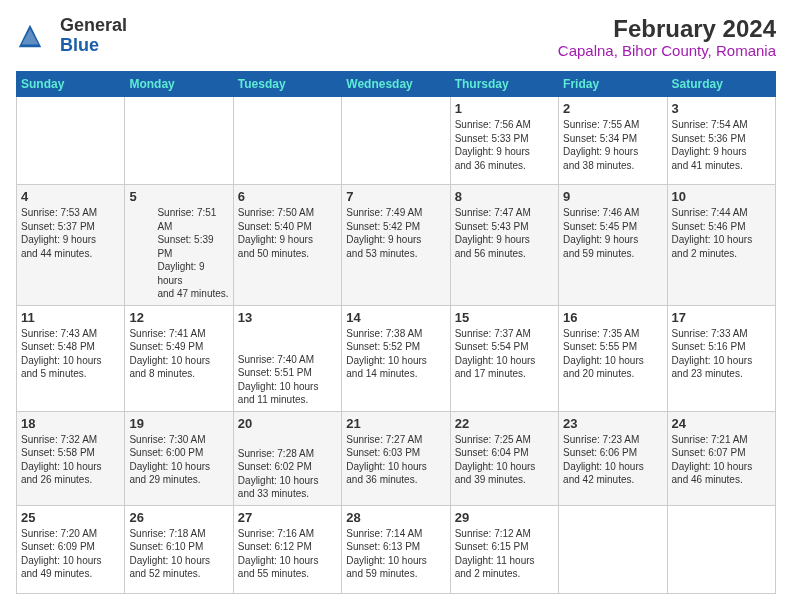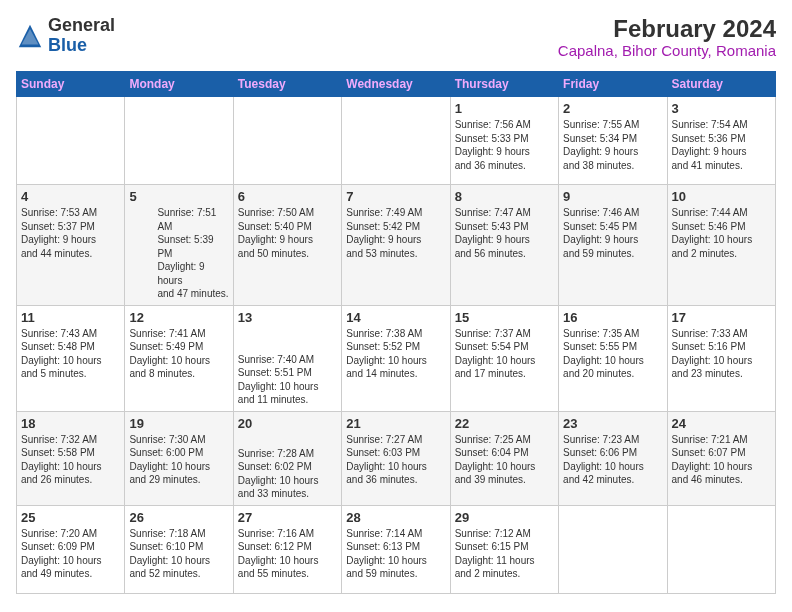--- a/index.html
+++ b/index.html
@@ -12,21 +12,21 @@
     }
     .header {
       display: flex;
       justify-content: space-between;
       align-items: flex-start;
       margin-bottom: 12px;
     }
     .logo {
       display: flex;
       align-items: center;
-      gap: 4px;
+      gap: 16px;
     }
     .logo-text {
       font-size: 18px;
       font-weight: bold;
       line-height: 1.1;
     }
     .logo-general { color: #333; }
     .logo-blue { color: #1a5fa8; }
     .logo-icon {
       width: 28px;
@@ -43,21 +43,21 @@
       font-size: 15px;
       color: #a21caf;
     }
     table {
       width: 100%;
       border-collapse: collapse;
       table-layout: fixed;
     }
     thead th {
       background: #1a5fa8;
-      color: #f0abfc;
+      color: #5eead4;
       font-size: 12px;
       font-weight: bold;
       padding: 5px 4px;
       text-align: left;
       border: 1px solid #1a5fa8;
     }
     tbody td {
       border: 1px solid #ccc;
       vertical-align: top;
       padding: 4px 4px 4px 4px;

